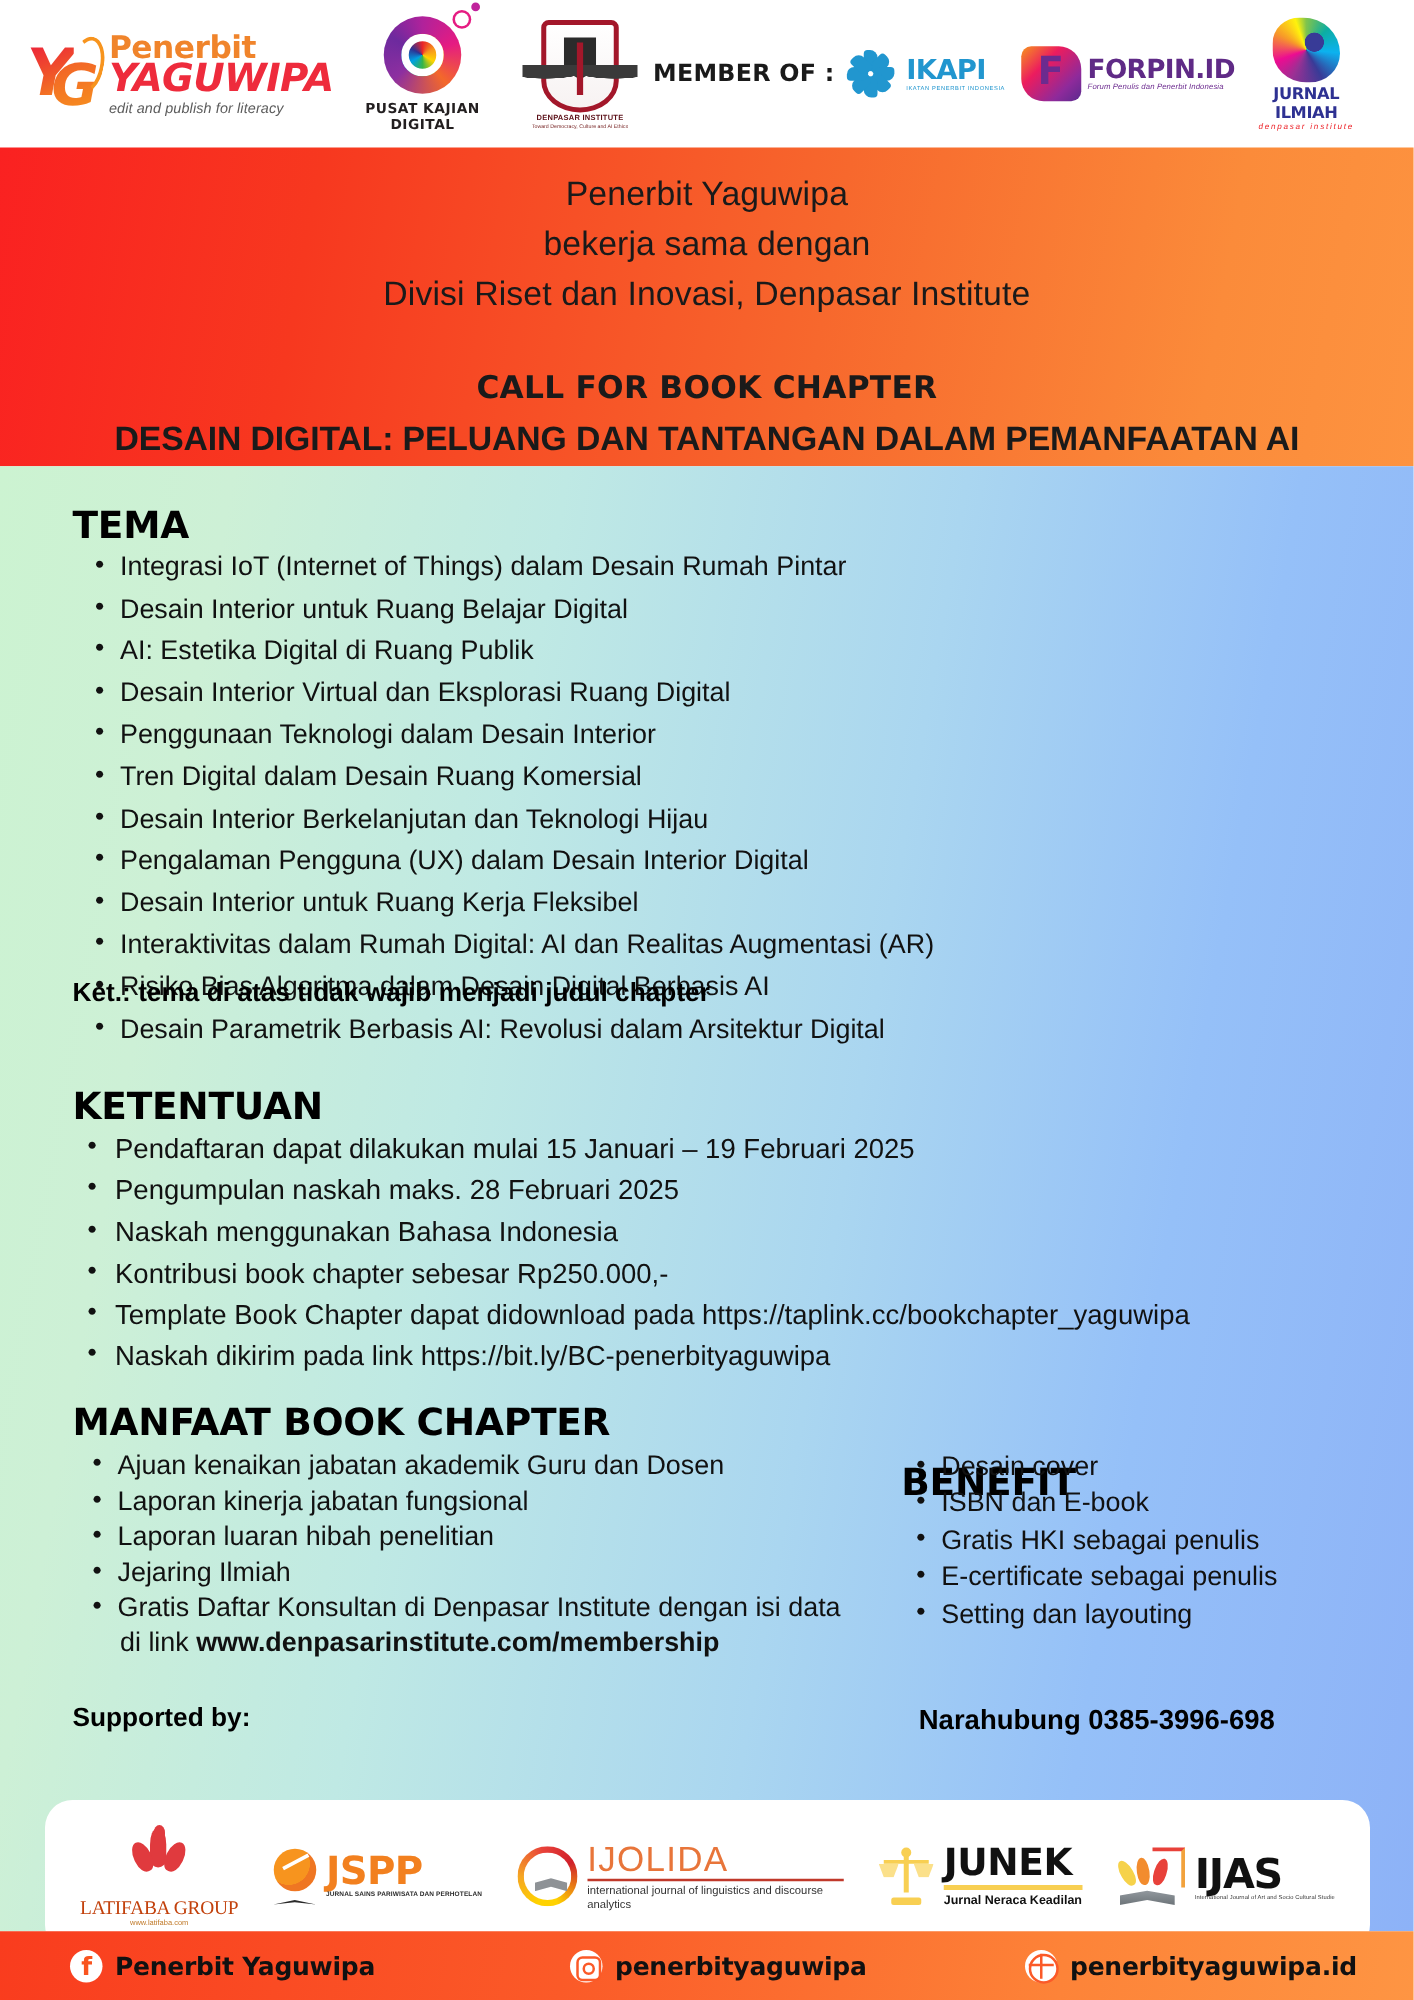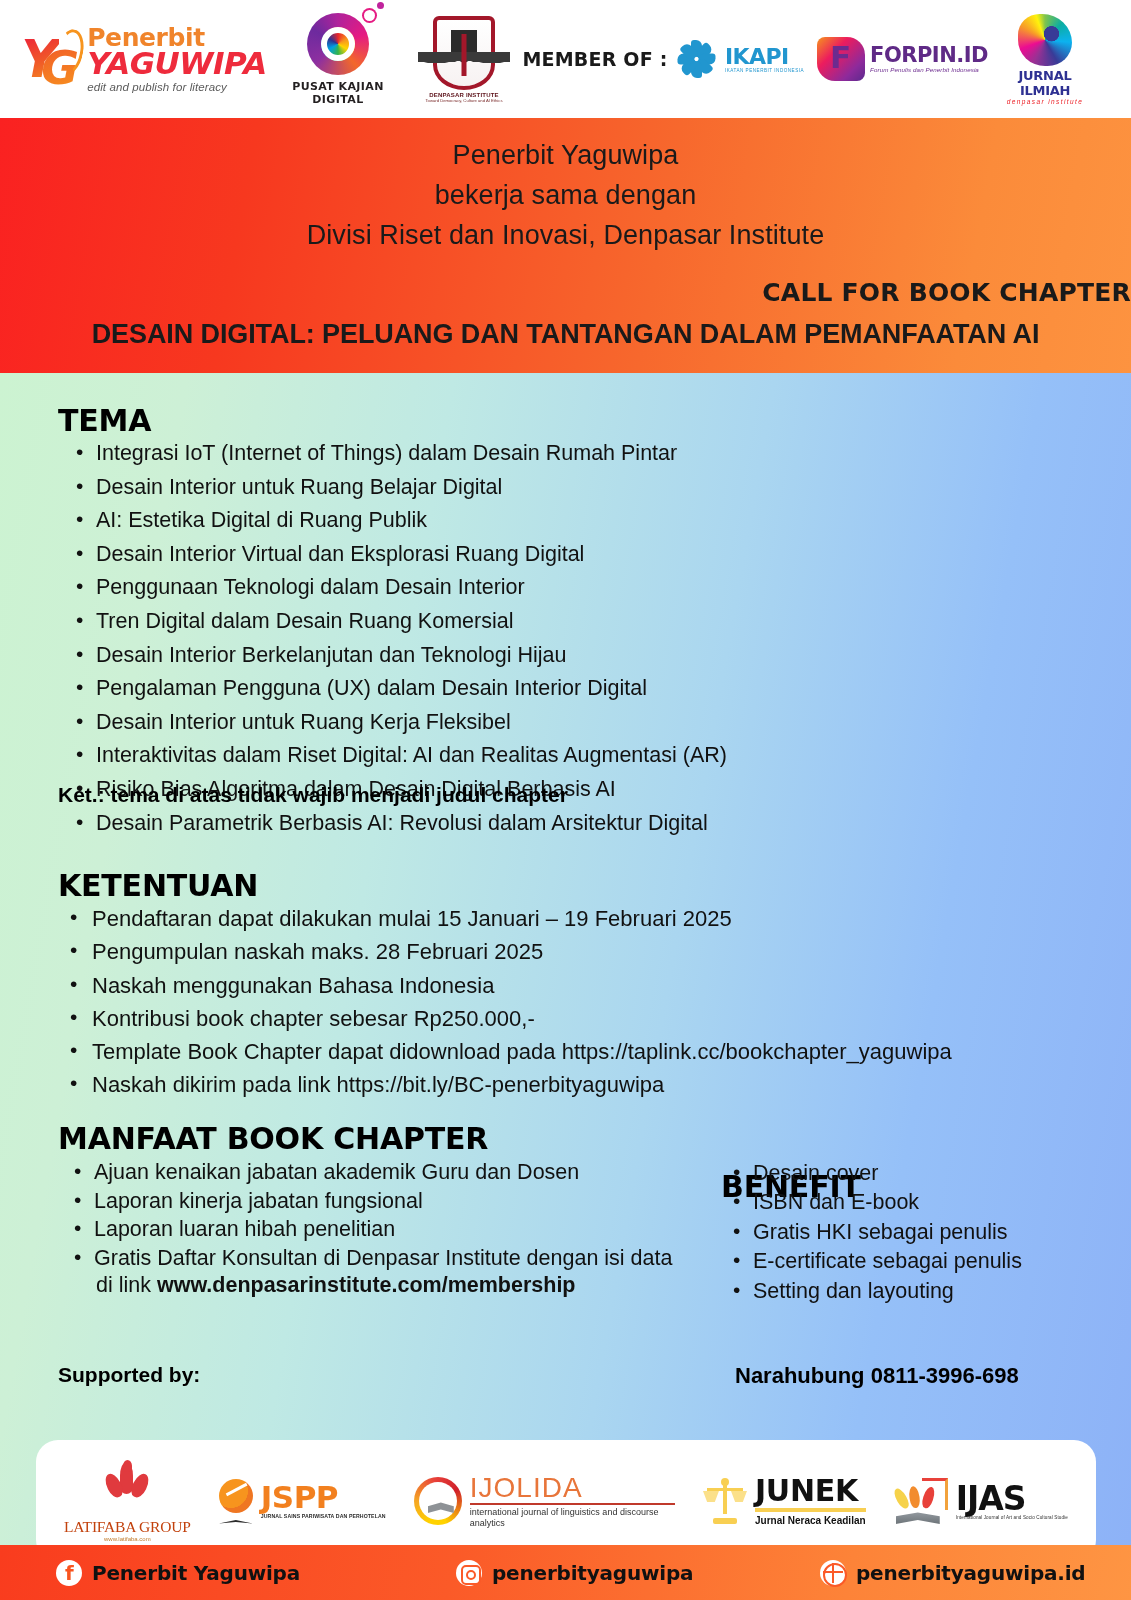--- a/index.html
+++ b/index.html
@@ -150,21 +150,21 @@
   
   .banner {
     position: absolute; top: 118px; left: 0;
     width: 1131px; height: 255px;
     background: linear-gradient(100deg, #fa2121 0%, #f7381f 22%, #f7682d 58%, #fb8b3a 85%, #fd9340 100%);
     text-align: center;
     color: #1a1a1a;
     padding-top: 18px;
   }
   .banner .line { font-size: 27px; line-height: 1.48; font-weight: 400; letter-spacing: 0.1px;}
-  .banner .cfb { font-size: 25px; font-weight: 800; margin-top: 22px; letter-spacing: 0.2px; font-family:"DejaVu Sans",sans-serif;text-align:right;}
+  .banner .cfb { font-size: 25px; font-weight: 800; margin-top: 39px; letter-spacing: 0.2px; font-family:"DejaVu Sans",sans-serif;}
   .banner .subtitle { font-size: 27px; font-weight: 700; margin-top: 12px; letter-spacing: -0.1px; }
 
   
   .body-area {
     position: absolute; top: 373px; left: 0;
     width: 1131px; height: 1172px;
     background: linear-gradient(100deg, #ccf3d1 0%, #cdf0d6 14%, #bfe9e4 34%, #aad6f0 58%, #95c0f8 78%, #8db2f7 100%);
   }
   .content { position: relative; padding: 0 40px; }
 
@@ -403,60 +403,61 @@
       <ul class="bul" id="tema-list">
         <li>Integrasi IoT (Internet of Things) dalam Desain Rumah Pintar</li>
         <li>Desain Interior untuk Ruang Belajar Digital</li>
         <li>AI: Estetika Digital di Ruang Publik</li>
         <li>Desain Interior Virtual dan Eksplorasi Ruang Digital</li>
         <li>Penggunaan Teknologi dalam Desain Interior</li>
         <li>Tren Digital dalam Desain Ruang Komersial</li>
         <li>Desain Interior Berkelanjutan dan Teknologi Hijau</li>
         <li>Pengalaman Pengguna (UX) dalam Desain Interior Digital</li>
         <li>Desain Interior untuk Ruang Kerja Fleksibel</li>
-        <li>Interaktivitas dalam Riset Digital: AI dan Realitas Augmentasi (AR)</li>
+        <li>Interaktivitas dalam Rumah Digital: AI dan Realitas Augmentasi (AR)</li>
         <li>Risiko Bias Algoritma dalam Desain Digital Berbasis AI</li>
         <li>Desain Parametrik Berbasis AI: Revolusi dalam Arsitektur Digital</li>
       </ul>
       <div id="ket-note">Ket.: tema di atas tidak wajib menjadi judul chapter</div>
 
       <h2 class="sec" id="ketentuan-head">KETENTUAN</h2>
       <ul class="bul" id="ketentuan-list">
         <li>Pendaftaran dapat dilakukan mulai 15 Januari – 19 Februari 2025</li>
         <li>Pengumpulan naskah maks. 28 Februari 2025</li>
         <li>Naskah menggunakan Bahasa Indonesia</li>
         <li>Kontribusi book chapter sebesar Rp250.000,-</li>
         <li>Template Book Chapter dapat didownload pada https://taplink.cc/bookchapter_yaguwipa</li>
         <li>Naskah dikirim pada link https://bit.ly/BC-penerbityaguwipa</li>
       </ul>
 
       <h2 class="sec" id="manfaat-head">MANFAAT BOOK CHAPTER</h2>
       <ul class="bul" id="manfaat-list">
         <li>Ajuan kenaikan jabatan akademik Guru dan Dosen</li>
         <li>Laporan kinerja jabatan fungsional</li>
         <li>Laporan luaran hibah penelitian</li>
+        <li>Jejaring Ilmiah</li>
         <li>
           <span>Gratis Daftar Konsultan di Denpasar Institute dengan isi data</span>
           <span class="cont">
             <span>di link </span><b>www.denpasarinstitute.com/membership</b>
           </span>
         </li>
       </ul>
 
       <h2 class="sec" id="benefit-head">BENEFIT</h2>
       <ul class="bul" id="benefit-list">
         <li>Desain cover</li>
         <li>ISBN dan E-book</li>
         <li>Gratis HKI sebagai penulis</li>
         <li>E-certificate sebagai penulis</li>
         <li>Setting dan layouting</li>
       </ul>
 
       <div id="supported-label">Supported by:</div>
-      <div id="narahubung">Narahubung 0811-3996-698</div>
+      <div id="narahubung">Narahubung 0385-3996-698</div>
     </div>
   </div>
 
   <div class="supporters">
 
     <div class="sup-col">
       <div class="lat-mark">
           <i></i>
           <i></i>
           <i></i>

